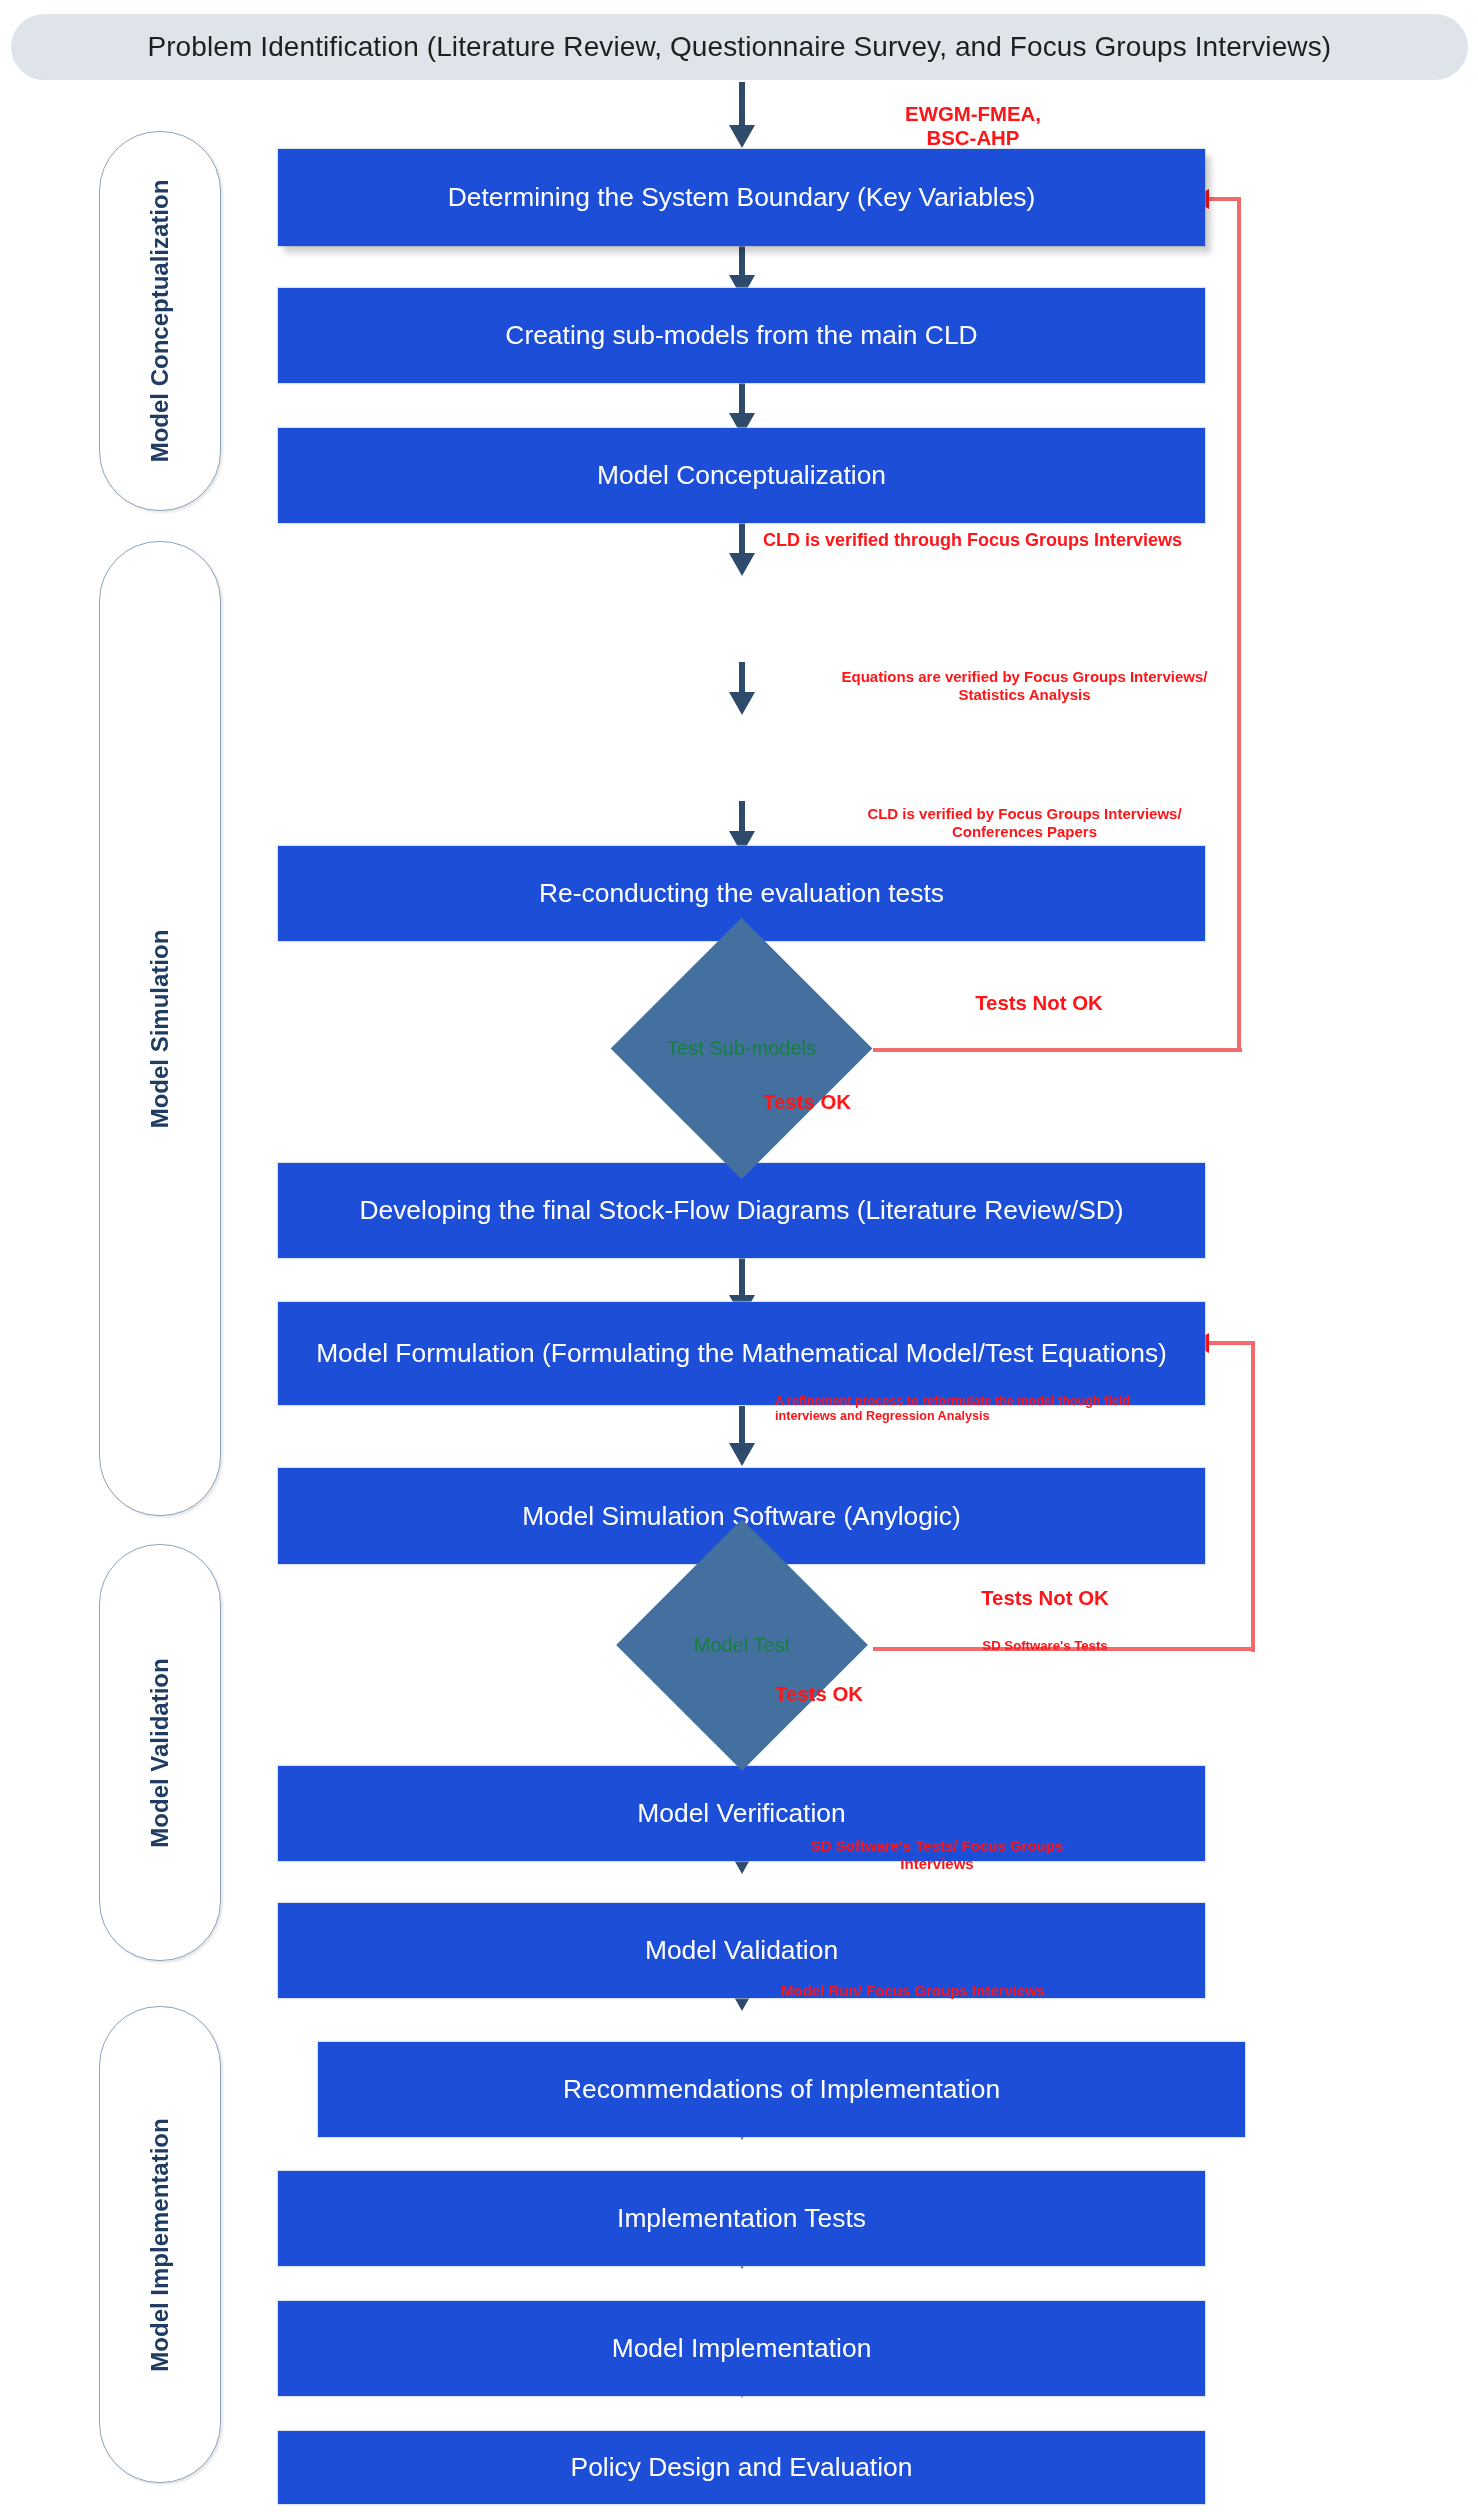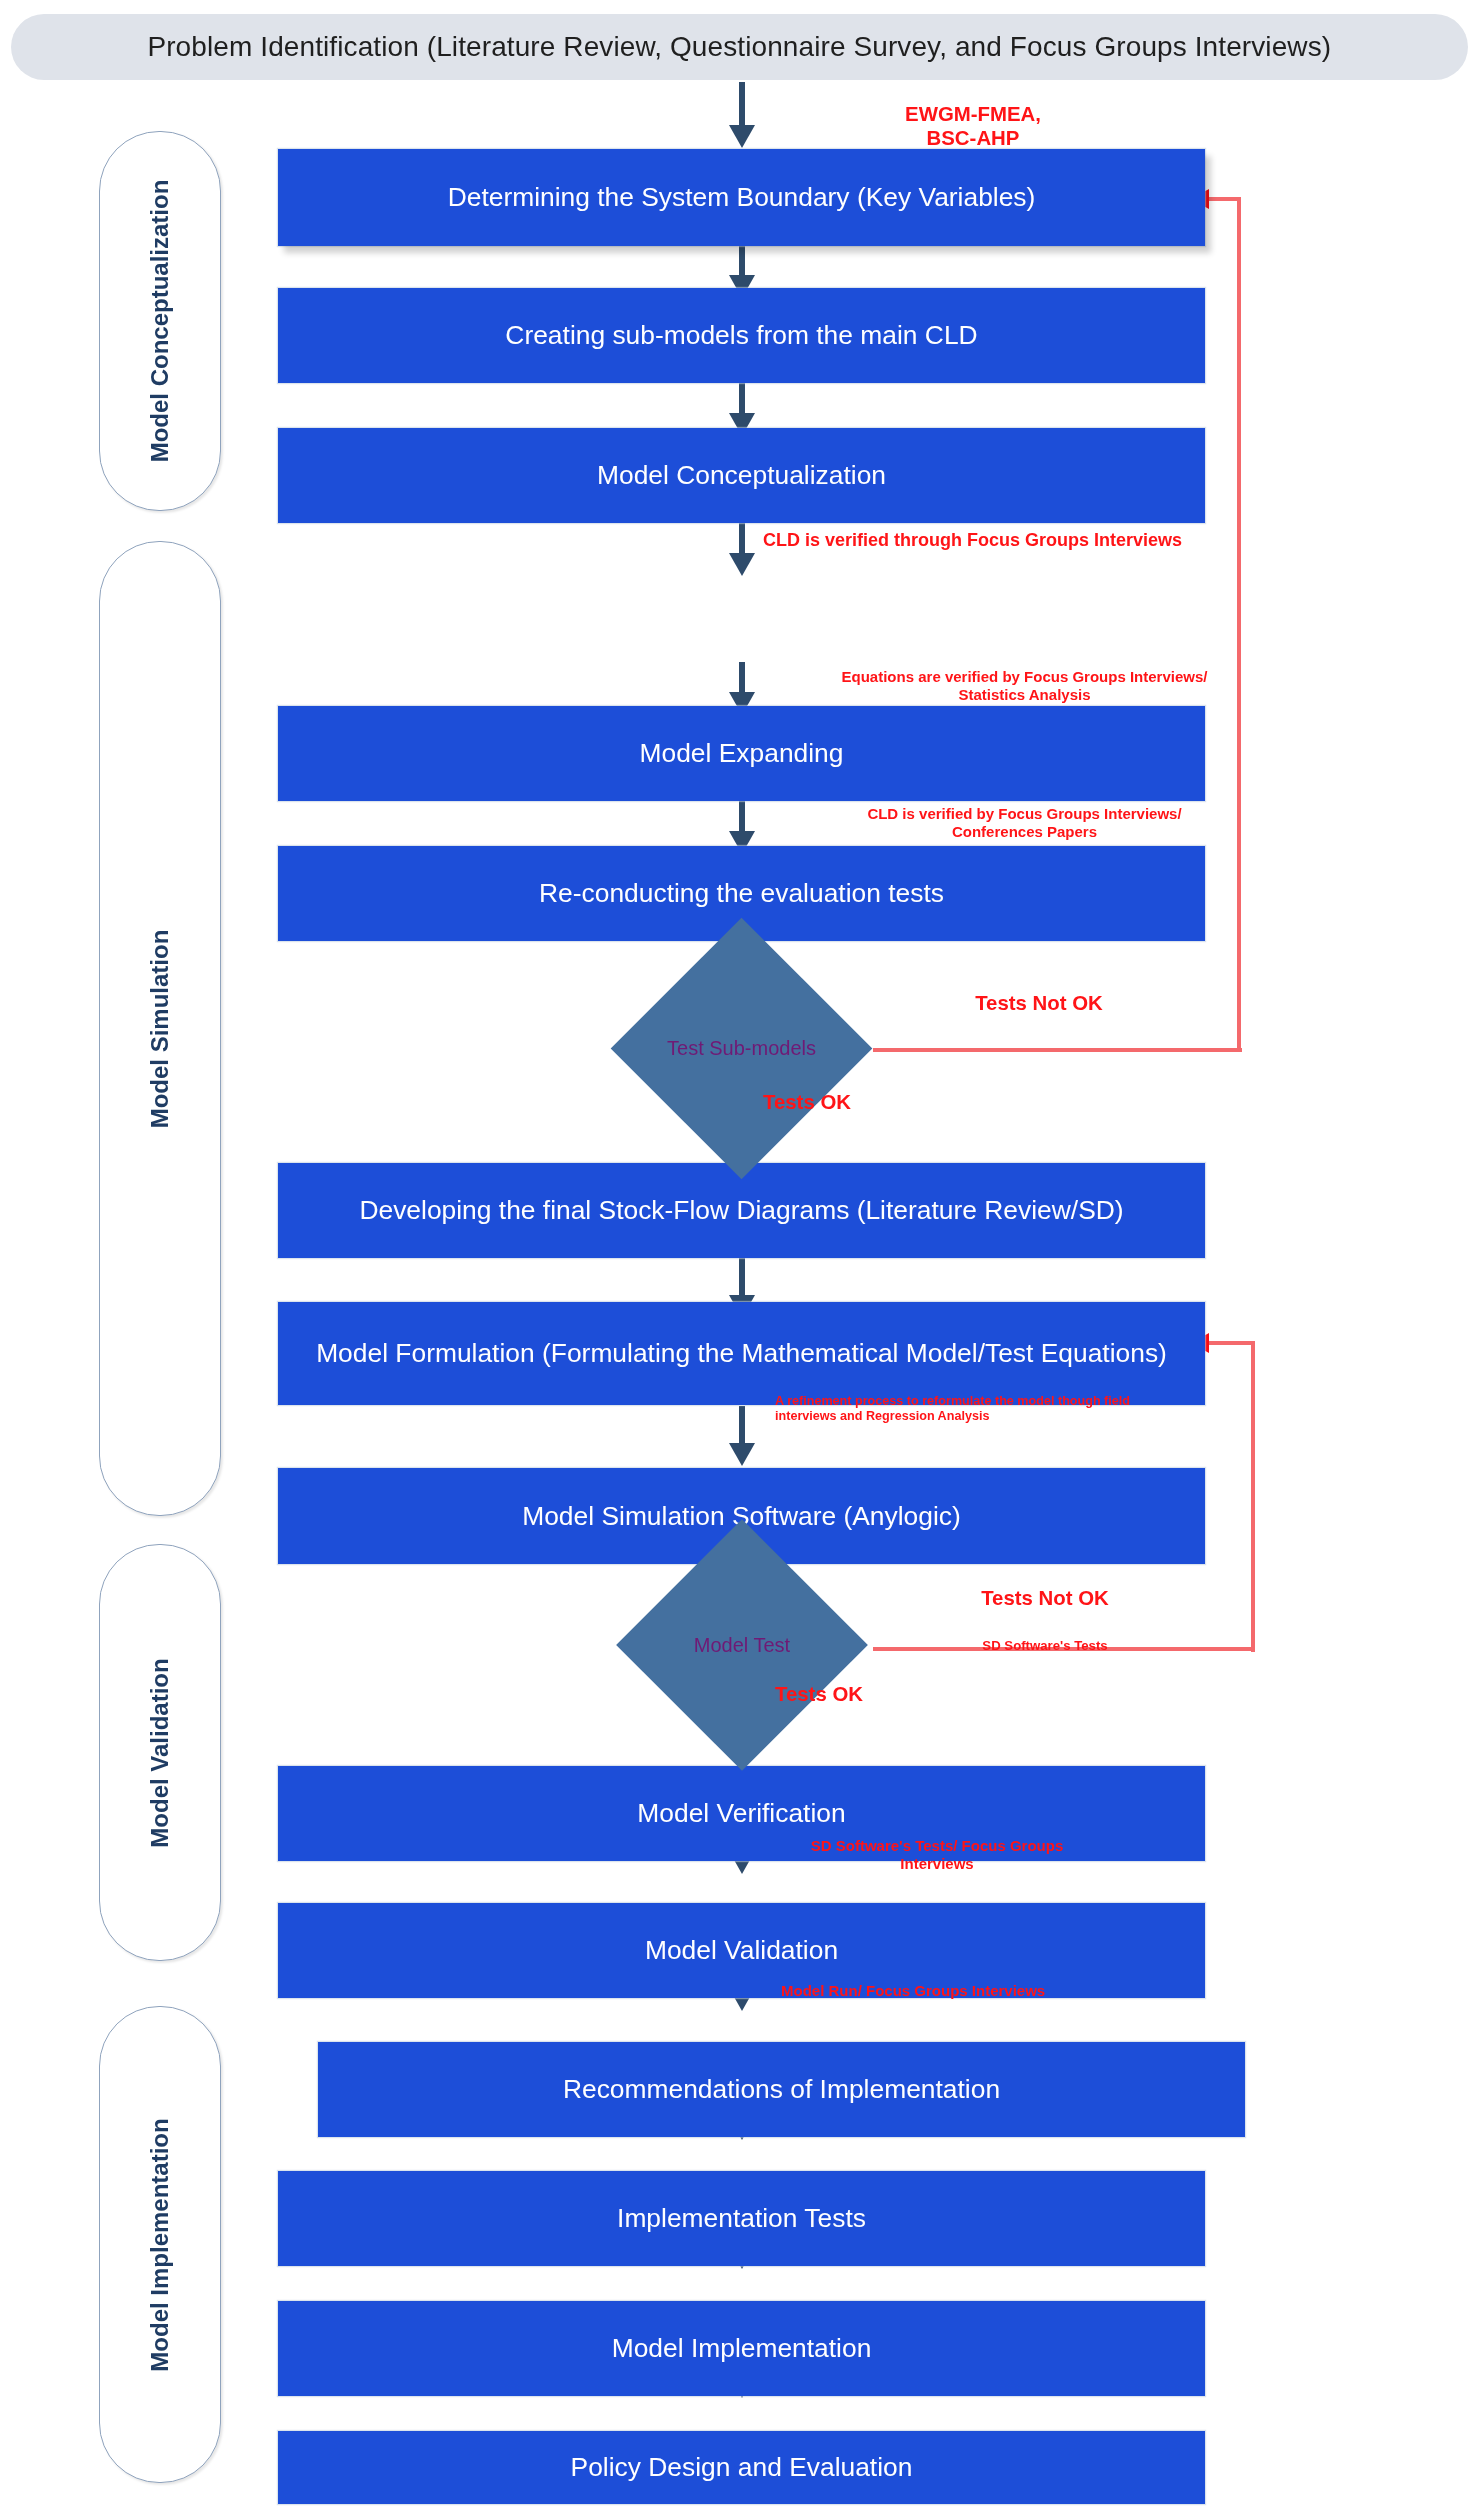--- a/index.html
+++ b/index.html
@@ -69,21 +69,21 @@
 
   
   .diamond{
     position:absolute;
     background:#44709f;
     transform:rotate(45deg);
   }
   .diamond-label{
     position:absolute;
     display:flex;align-items:center;justify-content:center;
-    color:#701a75;
+    color:#15803d;
     font-size:20px;
     white-space:nowrap;
     pointer-events:none;
   }
 
   
   .conn{position:absolute;width:0;height:0;}
   .conn .stem{
     position:absolute;
     left:-3px; top:0;
@@ -243,23 +243,20 @@
 
   <div class="box shadowed" style="top:149px; height:97px;">
     <div class="box-text">Determining the System Boundary (Key Variables)</div>
   </div>
   <div class="box" style="top:288px; height:95px;">
     <div class="box-text">Creating sub-models from the main CLD</div>
   </div>
   <div class="box" style="top:428px; height:95px;">
     <div class="box-text">Model Conceptualization</div>
   </div>
-  <div class="box" style="top:706px; height:95px;">
-    <div class="box-text">Model Expanding</div>
-  </div>
   <div class="box" style="top:846px; height:95px;">
     <div class="box-text">Re-conducting the evaluation tests</div>
   </div>
   <div class="box" style="top:1163px; height:95px;">
     <div class="box-text">Developing the final Stock-Flow Diagrams (Literature Review/SD)</div>
   </div>
   <div class="box" style="top:1302px; height:103px;">
     <div class="box-text">Model Formulation (Formulating the Mathematical Model/Test Equations)</div>
   </div>
   <div class="box" style="top:1468px; height:96px;">

